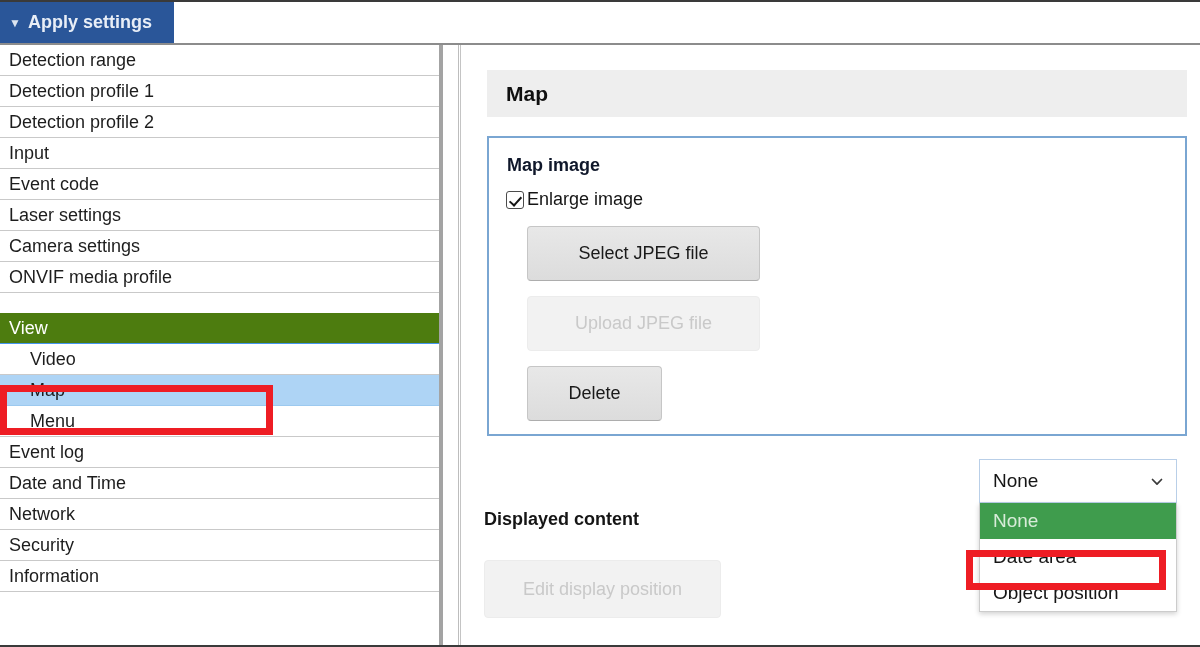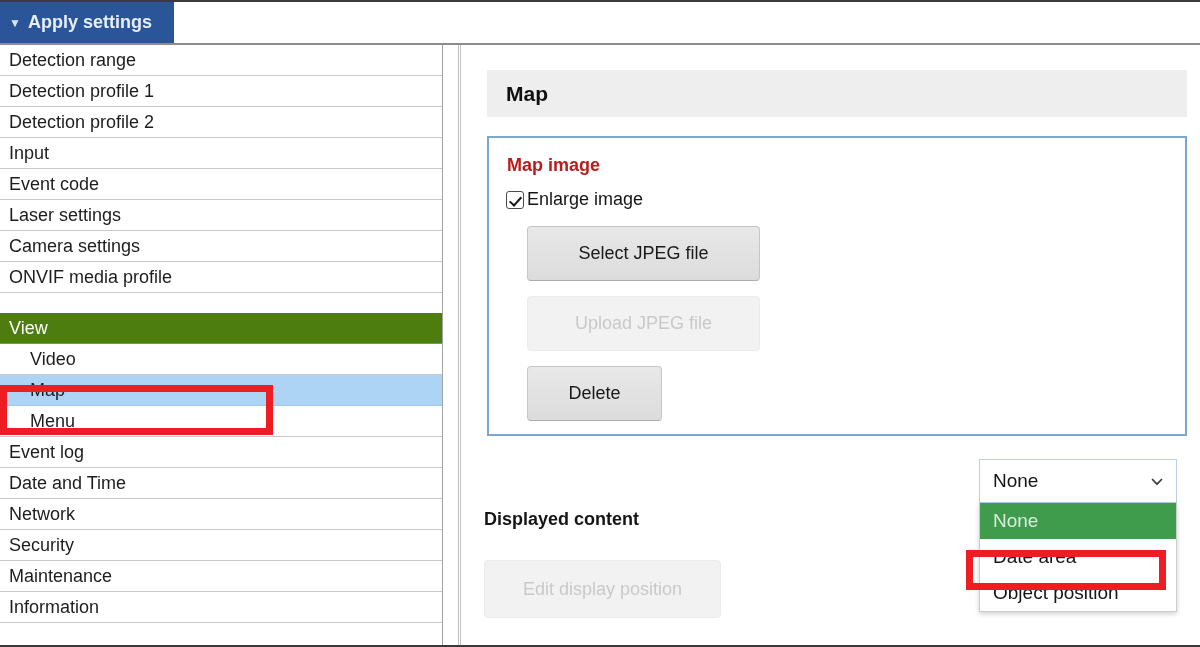--- a/index.html
+++ b/index.html
@@ -55,21 +55,21 @@
   }
 
   
   .sidebar {
     position: absolute;
     left: 0;
     top: 43px;
     width: 443px;
     height: 602px;
     background: #ffffff;
-    border-right: 1px solid #a3a3a3;
+    border-right: 4px solid #a3a3a3;
     box-sizing: border-box;
   }
   .nav-item {
     position: relative;
     height: 31px;
     line-height: 31px;
     font-size: 18px;
     color: #1d1d1d;
     border-bottom: 1px solid #c9c9c9;
     padding-left: 9px;
@@ -140,21 +140,21 @@
     border: 2px solid #7aa6d2;
     background: #ffffff;
     box-sizing: border-box;
   }
   .fieldset-title {
     position: absolute;
     left: 18px;
     top: 17px;
     font-size: 18px;
     font-weight: bold;
-    color: #b91c1c;
+    color: #0f172a;
   }
 
   .checkbox-row {
     position: absolute;
     left: 17px;
     top: 51px;
     display: flex;
     align-items: center;
     cursor: pointer;
   }
@@ -317,21 +317,20 @@
       <div class="nav-item"><span>Camera settings</span></div>
       <div class="nav-item"><span>ONVIF media profile</span></div>
       <div class="nav-item sel-strong"><span>View</span></div>
       <div class="nav-item indent"><span>Video</span></div>
       <div class="nav-item indent sel-light"><span>Map</span></div>
       <div class="nav-item indent"><span>Menu</span></div>
       <div class="nav-item"><span>Event log</span></div>
       <div class="nav-item"><span>Date and Time</span></div>
       <div class="nav-item"><span>Network</span></div>
       <div class="nav-item"><span>Security</span></div>
-      <div class="nav-item"><span>Maintenance</span></div>
       <div class="nav-item"><span>Information</span></div>
     </div>
 
   <div class="gap-col"></div>
 
   <div class="content">
 
     <div class="section-title">Map</div>
 
     <div class="fieldset">

